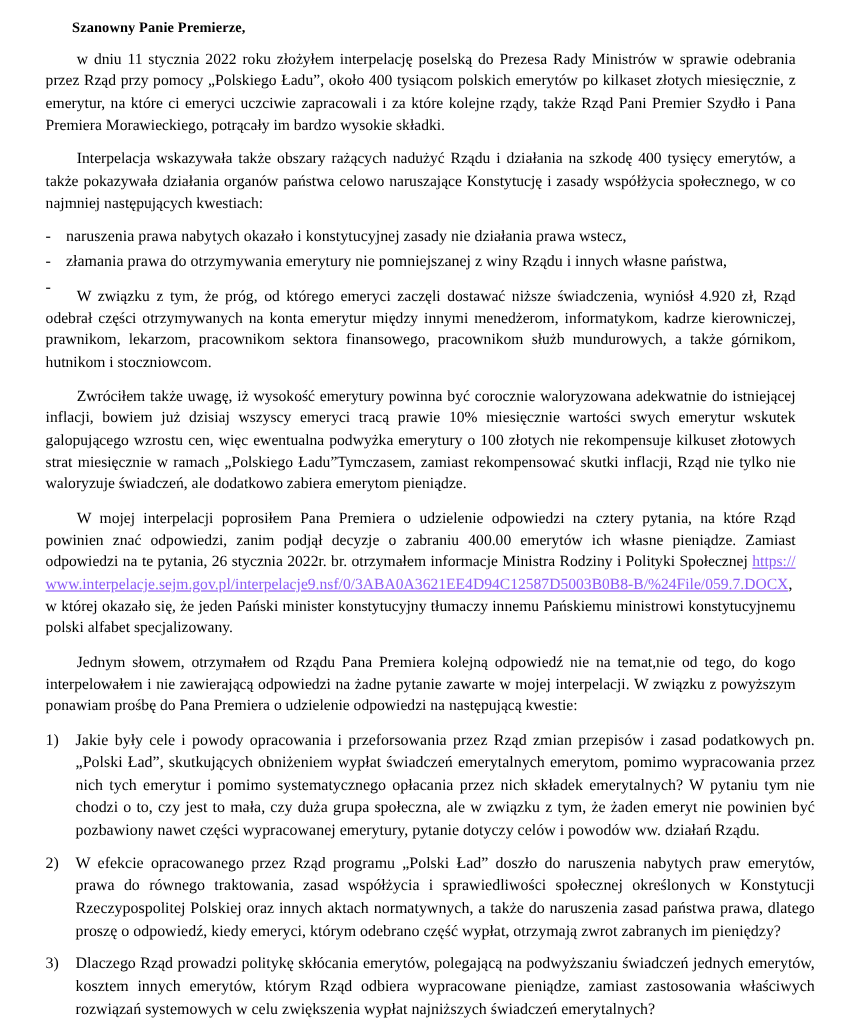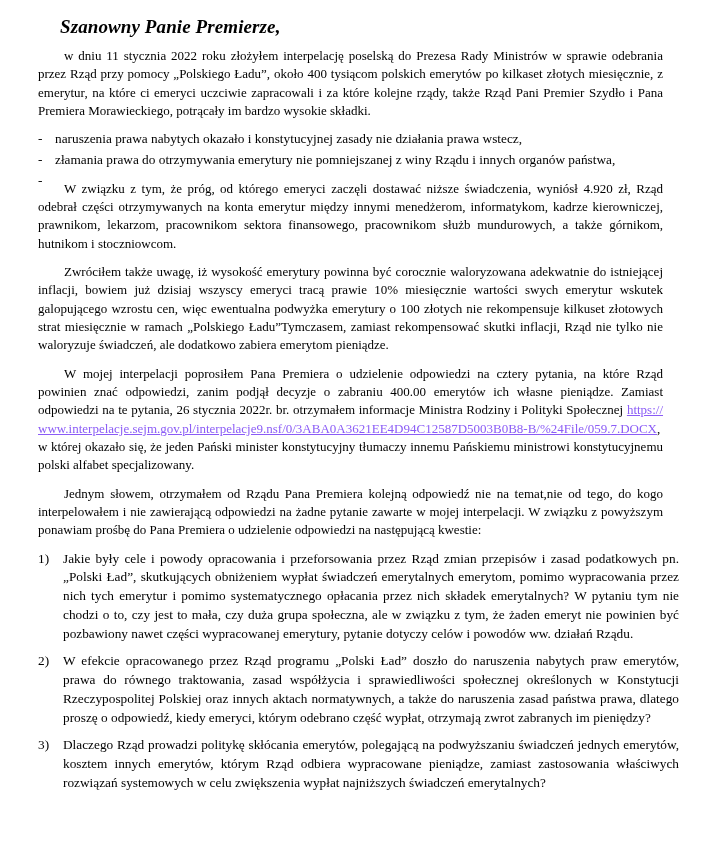--- a/index.html
+++ b/index.html
@@ -12,22 +12,21 @@
     width: 701px;
     min-height: 860px;
     background: #ffffff;
     font-family: "Liberation Serif", serif;
     color: #000000;
     box-sizing: border-box;
     padding: 10px 22px 6px 38px;
   }
   .salutation {
     font-weight: bold;
-    font-style: italic;
-    font-size: 19px;
+    font-size: 12px;
     margin: 6px 0 9px 22px;
     letter-spacing: 0.1px;
   }
   p.body {
     font-size: 13px;
     line-height: 1.41;
     text-align: justify;
     margin: 0 16px 10px 0;
     text-indent: 26px;
     hyphens: auto;
@@ -76,24 +75,25 @@
   }
 </style>
 </head>
 <body>
 
 <div class="page">
 
   <div class="salutation">Szanowny Panie Premierze,</div>
 
   <p class="body">w dniu 11 stycznia 2022 roku złożyłem interpelację poselską do Prezesa Rady Ministrów w sprawie odebrania przez Rząd przy pomocy „Polskiego Ładu”, około 400 tysiącom polskich emerytów po kilkaset złotych miesięcznie, z emerytur, na które ci emeryci uczciwie zapracowali i za które kolejne rządy, także Rząd Pani Premier Szydło i Pana Premiera Morawieckiego, potrącały im bardzo wysokie składki.</p>
+  <p class="body">Interpelacja wskazywała także obszary rażących nadużyć Rządu i działania na szkodę 400 tysięcy emerytów, a także pokazywała działania organów państwa celowo naruszające Konstytucję i zasady współżycia społecznego, w co najmniej następujących kwestiach:</p>
 
   <ul class="dashlist">
     <li><span class="dash">-</span><span>naruszenia prawa nabytych okazało i konstytucyjnej zasady nie działania prawa wstecz,</span></li>
-    <li><span class="dash">-</span><span>złamania prawa do otrzymywania emerytury nie pomniejszanej z winy Rządu i innych organów państwa,</span></li>
+    <li><span class="dash">-</span><span>złamania prawa do otrzymywania emerytury nie pomniejszanej z winy Rządu i innych własne państwa,</span></li>
     <li><span class="dash">-</span></li>
   </ul>
 
   <p class="body">W związku z tym, że próg, od którego emeryci zaczęli dostawać niższe świadczenia, wyniósł 4.920 zł, Rząd odebrał części otrzymywanych na konta emerytur między innymi menedżerom, informatykom, kadrze kierowniczej, prawnikom, lekarzom, pracownikom sektora finansowego, pracownikom służb mundurowych, a także górnikom, hutnikom i stoczniowcom.</p>
   <p class="body">Zwróciłem także uwagę, iż wysokość emerytury powinna być corocznie waloryzowana adekwatnie do istniejącej inflacji, bowiem już dzisiaj wszyscy emeryci tracą prawie 10% miesięcznie wartości swych emerytur wskutek galopującego wzrostu cen, więc ewentualna podwyżka emerytury o 100 złotych nie rekompensuje kilkuset złotowych strat miesięcznie w ramach „Polskiego Ładu”Tymczasem, zamiast rekompensować skutki inflacji, Rząd nie tylko nie waloryzuje świadczeń, ale dodatkowo zabiera emerytom pieniądze.</p>
 
   <p class="body">
     <span>W mojej interpelacji poprosiłem Pana Premiera o udzielenie odpowiedzi na cztery pytania, na które Rząd powinien znać odpowiedzi, zanim podjął decyzje o zabraniu 400.00 emerytów ich własne pieniądze. Zamiast odpowiedzi na te pytania, 26 stycznia 2022r. br. otrzymałem informacje Ministra Rodziny i Polityki Społecznej</span>
     <a class="link" href="#">https://www.interpelacje.sejm.gov.pl/interpelacje9.nsf/0/3ABA0A3621EE4D94C12587D5003B0B8-B/%24File/059.7.DOCX</a><span>, w której okazało się, że jeden Pański minister konstytucyjny tłumaczy innemu Pańskiemu ministrowi konstytucyjnemu polski alfabet specjalizowany.</span>
   </p>

